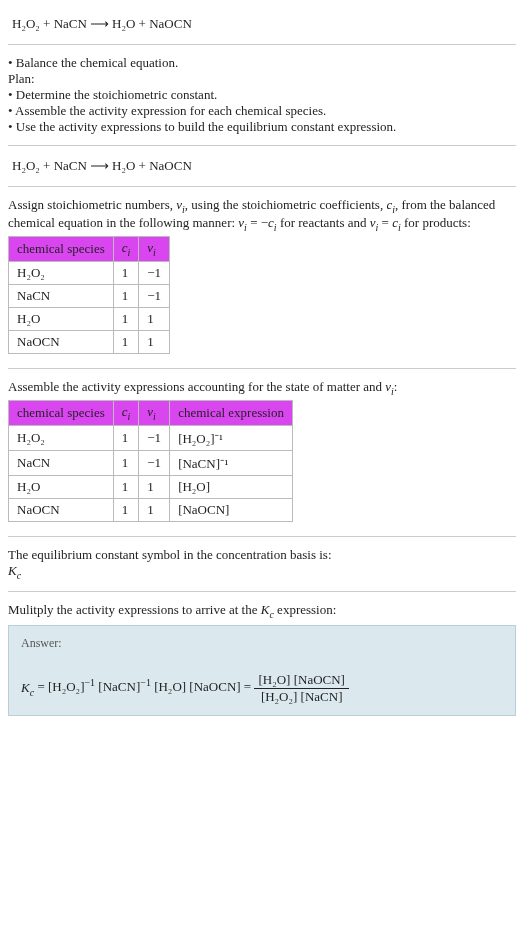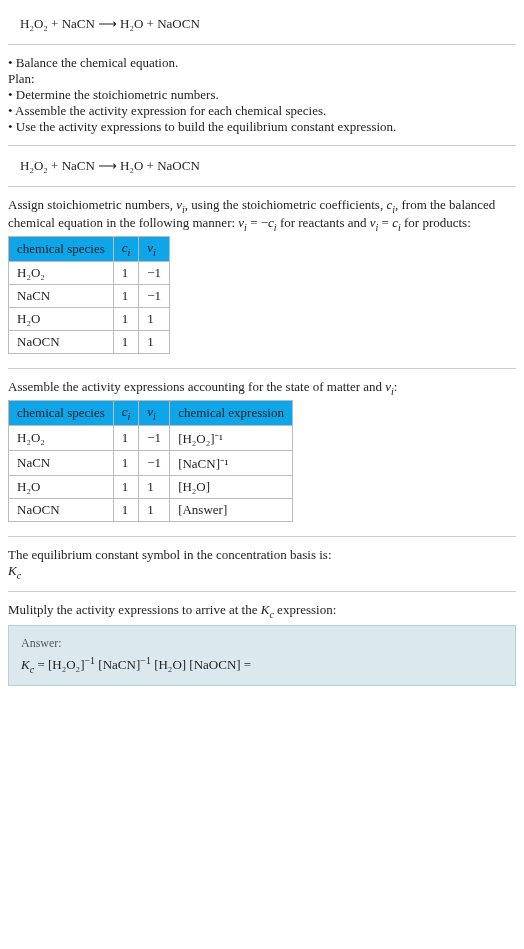--- a/index.html
+++ b/index.html
@@ -14,48 +14,48 @@
   .section {
     padding: 6px 0;
   }
   hr {
     border: none;
     border-top: 1px solid #ccc;
     margin: 4px 0;
   }
   .equation {
     font-family: Georgia, serif;
-    margin: 2px 12px;
+    margin: 2px 4px;
   }
   sub { font-size: 10px; }
   sup { font-size: 10px; }
   table.data {
     border-collapse: collapse;
     margin: 4px 0;
   }
   table.data td, table.data th {
     border: 1px solid #bbb;
     padding: 3px 8px;
     font-size: 13px;
     text-align: left;
     font-weight: normal;
   }
   table.data th {
-    background: #0ea5e9;
+    background: #d946ef;
   }
   .answer-box {
     background: #dbe9ef;
     border: 1px solid #b9ced8;
     padding: 10px 12px;
     margin: 6px 0;
   }
   .answer-label {
     font-size: 12px;
     color: #555;
-    margin-bottom: 4px;
+    margin-bottom: 21px;
   }
   .ital { font-style: italic; }
   .frac {
     display: inline-block;
     vertical-align: middle;
     text-align: center;
   }
   .frac .num { display:block; border-bottom:1px solid #222; padding:0 4px; }
   .frac .den { display:block; padding:0 4px; }
 </style>
@@ -63,21 +63,21 @@
 <body>
 
 <div class="section">
   <div class="equation">H₂O₂ + NaCN  ⟶  H₂O + NaOCN</div>
 </div>
 <hr>
 
 <div class="section">
   <div>• Balance the chemical equation.</div>
   <div>Plan:</div>
-  <div>• Determine the stoichiometric numbers.</div>
+  <div>• Determine the stoichiometric constant.</div>
   <div>• Assemble the activity expression for each chemical species.</div>
   <div>• Use the activity expressions to build the equilibrium constant expression.</div>
 </div>
 <hr>
 
 <div class="section">
   <div class="equation">H₂O₂ + NaCN  ⟶  H₂O + NaOCN</div>
 </div>
 <hr>
 
@@ -144,36 +144,40 @@
     <tr>
       <td>H₂O</td>
       <td>1</td>
       <td>1</td>
       <td>[H₂O]</td>
     </tr>
     <tr>
       <td>NaOCN</td>
       <td>1</td>
       <td>1</td>
-      <td>[Answer]</td>
+      <td>[NaOCN]</td>
     </tr>
   </tbody>
     </table>
 </div>
 <hr>
 
 <div class="section">
   <div>The equilibrium constant symbol in the concentration basis is:</div>
   <div class="ital">K<sub>c</sub></div>
 </div>
 <hr>
 
 <div class="section">
   <div>
     Mulitply the activity expressions to arrive at the <span class="ital">K<sub>c</sub></span> expression:
   </div>
   <div class="answer-box">
     <div class="answer-label">Answer:</div>
     <div>
       <span class="ital">K<sub>c</sub></span> = [H₂O₂]<sup>−1</sup> [NaCN]<sup>−1</sup> [H₂O] [NaOCN] =
+      <span class="frac">
+        <span class="num">[H₂O] [NaOCN]</span>
+        <span class="den">[H₂O₂] [NaCN]</span>
+      </span>
     </div>
   </div>
 </div>
 
 </body></html>

